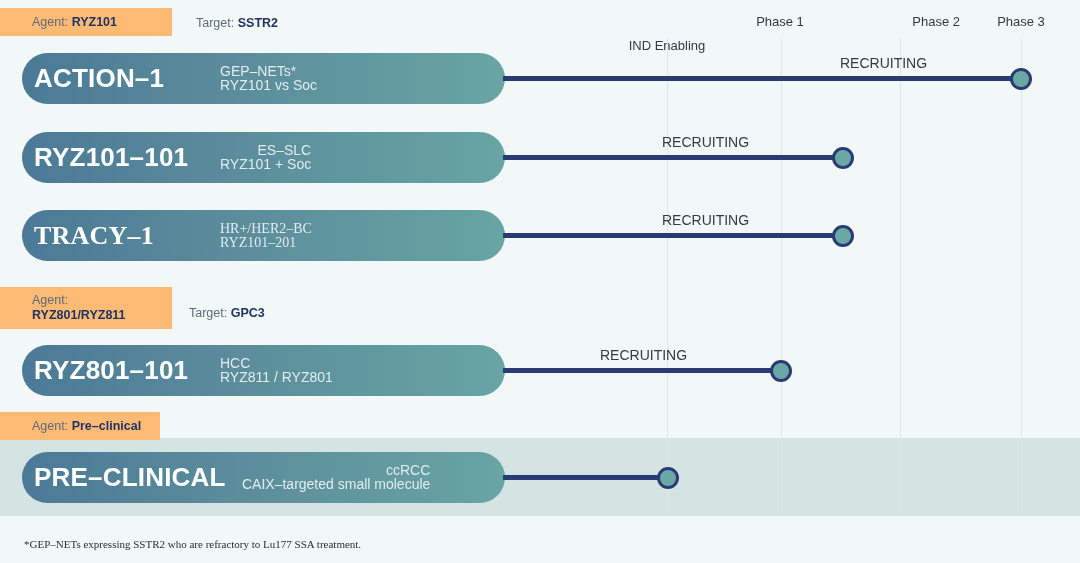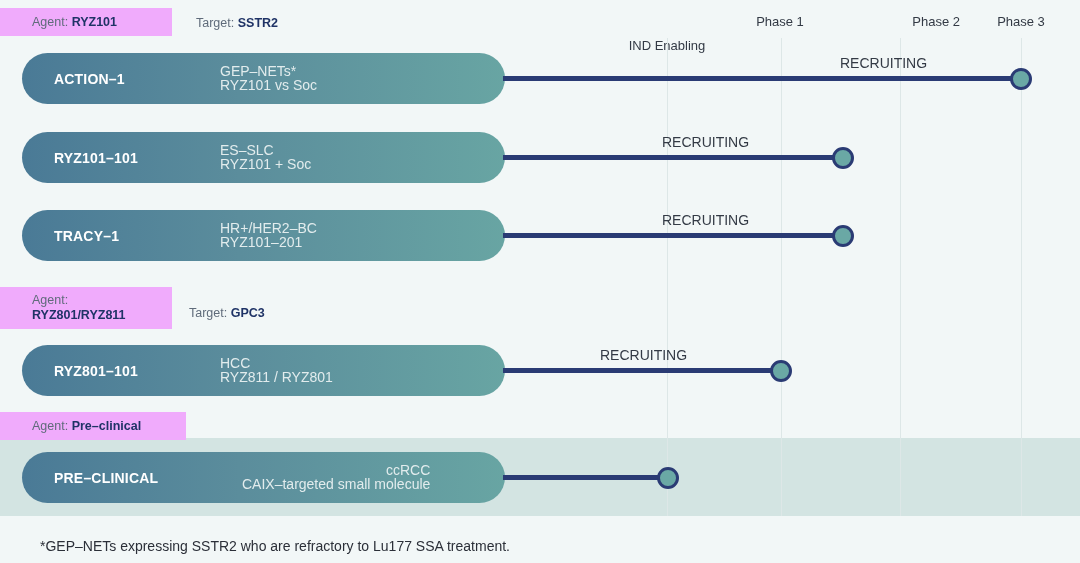--- a/index.html
+++ b/index.html
@@ -41,21 +41,21 @@
     font-size: 13px;
     color: #333a45;
     text-align: center;
     white-space: nowrap;
   }
 
   
   .agent-chip {
     position: absolute;
     left: 0;
-    background: #f0abfc;
+    background: #fdba74;
     display: flex;
     align-items: center;
   }
   .agent-chip .chip-inner {
     padding-left: 32px;
     font-size: 12.5px;
     line-height: 15px;
     color: #5f6b7a;
     white-space: nowrap;
   }
@@ -86,22 +86,22 @@
     top: 0;
     height: 100%;
     border-radius: 26px;
     background: linear-gradient(90deg, #4a7a96 0%, #5b8d9c 45%, #68a5a3 100%);
     display: flex;
     align-items: center;
     box-sizing: border-box;
   }
   .capsule-name {
     position: absolute;
-    left: 32px;
-    font-size: 14px;
+    left: 12px;
+    font-size: 26px;
     font-weight: bold;
     color: #ffffff;
     letter-spacing: 0.2px;
     white-space: nowrap;
   }
   .capsule-sub {
     position: absolute;
     left: 198px;
     font-size: 14px;
     line-height: 13.5px;
@@ -132,24 +132,25 @@
     color: #333a45;
     white-space: nowrap;
     text-align: left;
     top: 50%;
     margin-top: -24px;
   }
 
   
   .footnote {
     position: absolute;
-    left: 40px;
-    font-size: 14px;
+    left: 24px;
+    font-size: 11px;
     color: #2b2f38;
     white-space: nowrap;
+    font-family: Liberation Serif, serif;
   }
 </style>
 </head>
 <body>
 
 <div id="pipeline">
 
   <div class="band" style="top:438px; height:78px;"></div>
 
   <div class="phase-head" style="left:607px; width:120px;margin-top:24px;">IND Enabling</div>
@@ -180,34 +181,34 @@
         <span>GEP–NETs*</span><br>
         <span>RYZ101 vs Soc</span>
       </span>
     </div>
     <div class="track" style="left:503px; width:520px;"></div>
     <div class="status-label" style="left:840px; width:168px;">RECRUITING</div>
     <div class="endpoint" style="left:1010px;"></div>
   </div>
 
   <div class="row" style="top:132px; height:51px;">
-    <div class="capsule" style="width:483px;">
+    <div class="capsule" style="width:483px;text-align:right;">
       <span class="capsule-name">RYZ101–101</span>
       <span class="capsule-sub">
         <span>ES–SLC</span><br>
         <span>RYZ101 + Soc</span>
       </span>
     </div>
     <div class="track" style="left:503px; width:343px;"></div>
     <div class="status-label" style="left:662px; width:168px;">RECRUITING</div>
     <div class="endpoint" style="left:832px;"></div>
   </div>
 
   <div class="row" style="top:210px; height:51px;">
-    <div class="capsule" style="width:483px;">
+    <div class="capsule" style="width:483px;font-family:Liberation Serif, serif;">
       <span class="capsule-name">TRACY–1</span>
       <span class="capsule-sub">
         <span>HR+/HER2–BC</span><br>
         <span>RYZ101–201</span>
       </span>
     </div>
     <div class="track" style="left:503px; width:343px;"></div>
     <div class="status-label" style="left:662px; width:168px;">RECRUITING</div>
     <div class="endpoint" style="left:832px;"></div>
   </div>
@@ -229,21 +230,21 @@
       <span class="capsule-sub">
         <span>HCC</span><br>
         <span>RYZ811 / RYZ801</span>
       </span>
     </div>
     <div class="track" style="left:503px; width:281px;"></div>
     <div class="status-label" style="left:600px; width:168px;">RECRUITING</div>
     <div class="endpoint" style="left:770px;"></div>
   </div>
 
-  <div class="agent-chip" style="top:412px; height:28px; width:186px;">
+  <div class="agent-chip" style="top:412px; height:28px; width:160px;">
     <div class="chip-inner">
       <span>Agent:</span>
       <b>Pre–clinical</b>
     </div>
   </div>
 
   <div class="row" style="top:452px; height:51px;">
     <div class="capsule" style="width:483px;">
       <span class="capsule-name">PRE–CLINICAL</span>
       <span class="capsule-sub" style="left:220px;text-align:right;">

